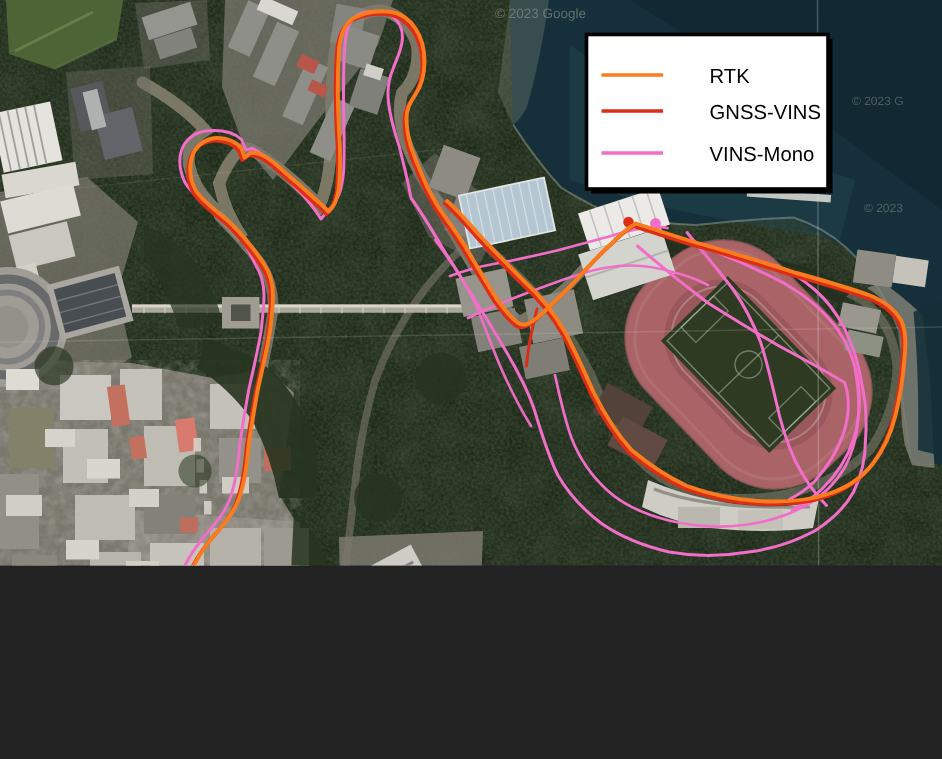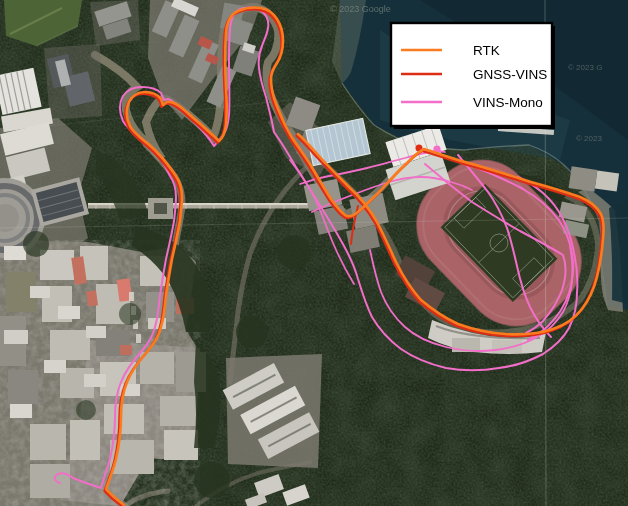--- a/index.html
+++ b/index.html
@@ -1,15 +1,15 @@
 <!DOCTYPE html>
 <html><head><meta charset="utf-8">
 <style>
 html,body{margin:0;padding:0;background:#222;}
-#wrap{position:relative;width:628px;height:506px;overflow:hidden;font-family:"Liberation Sans",sans-serif;}
+#wrap{position:relative;width:628px;height:377px;overflow:hidden;font-family:"Liberation Sans",sans-serif;}
 </style></head>
 <body>
 <div id="wrap">
 <svg width="628" height="506" viewBox="0 0 628 506">
 <defs>
 <filter id="speck" x="0" y="0" width="100%" height="100%">
   <feTurbulence type="fractalNoise" baseFrequency="0.5" numOctaves="3" seed="7"></feTurbulence>
   <feColorMatrix type="matrix" values="0 0 0 0 0.23  0 0 0 0 0.30  0 0 0 0 0.21  0.8 0.35 0 0 -0.40"></feColorMatrix>
 </filter>
 <filter id="patch" x="0" y="0" width="100%" height="100%">

